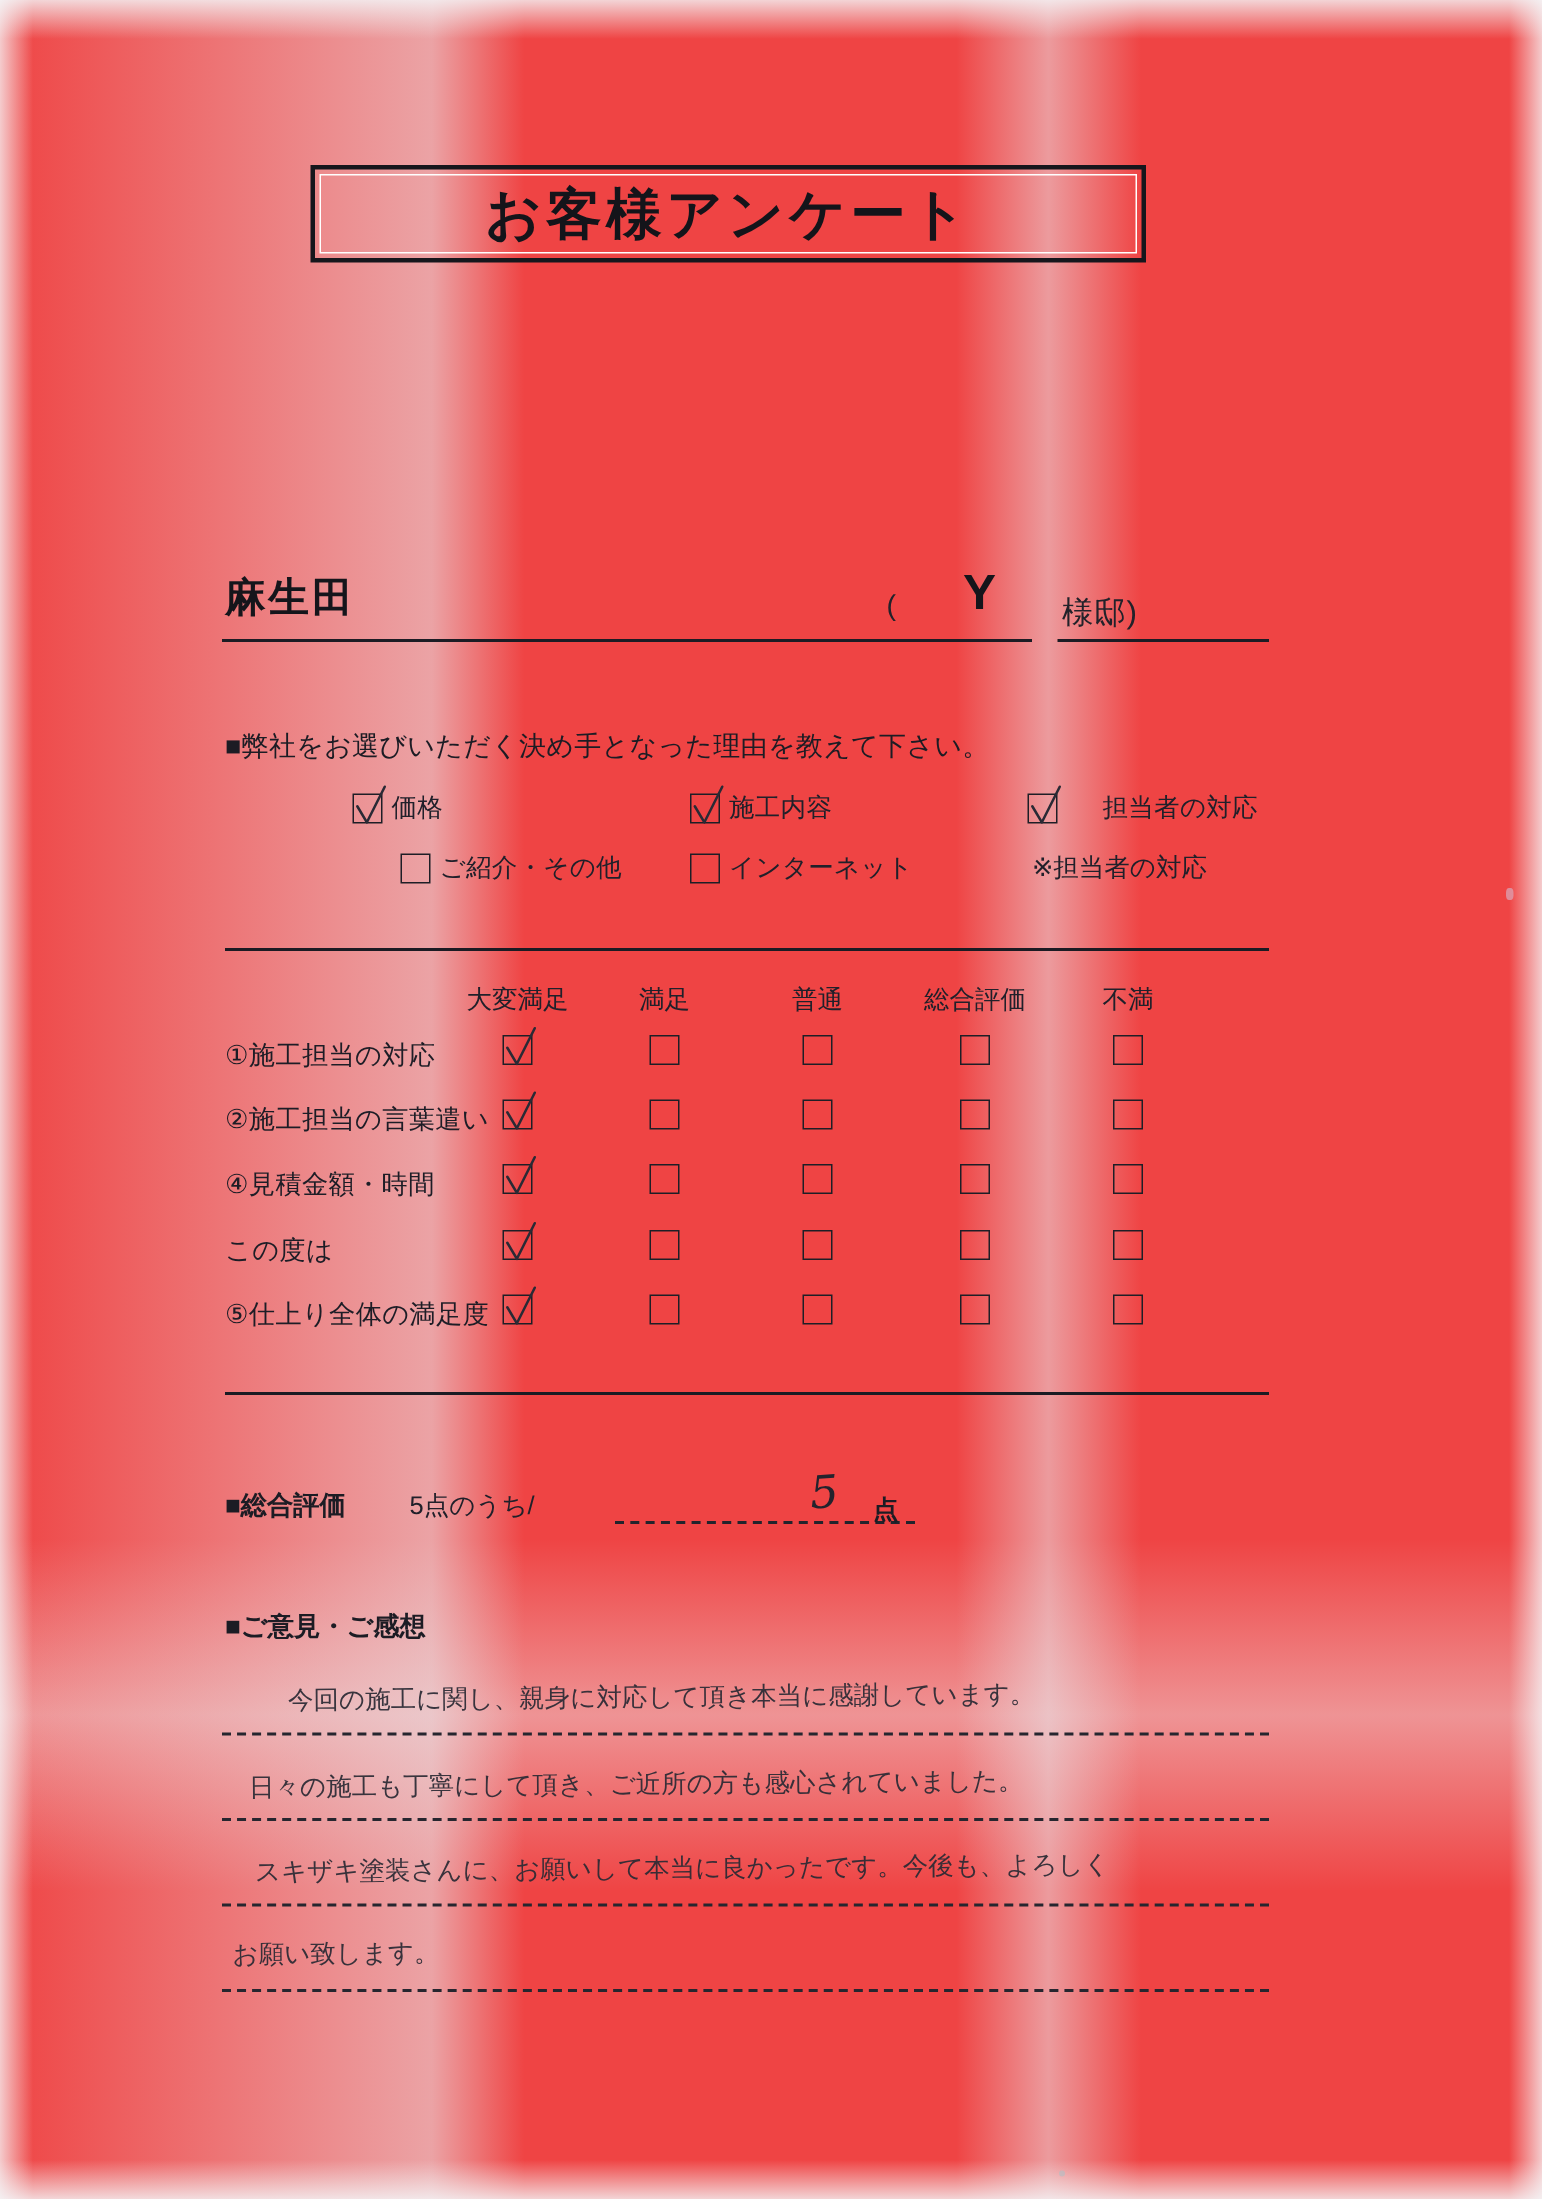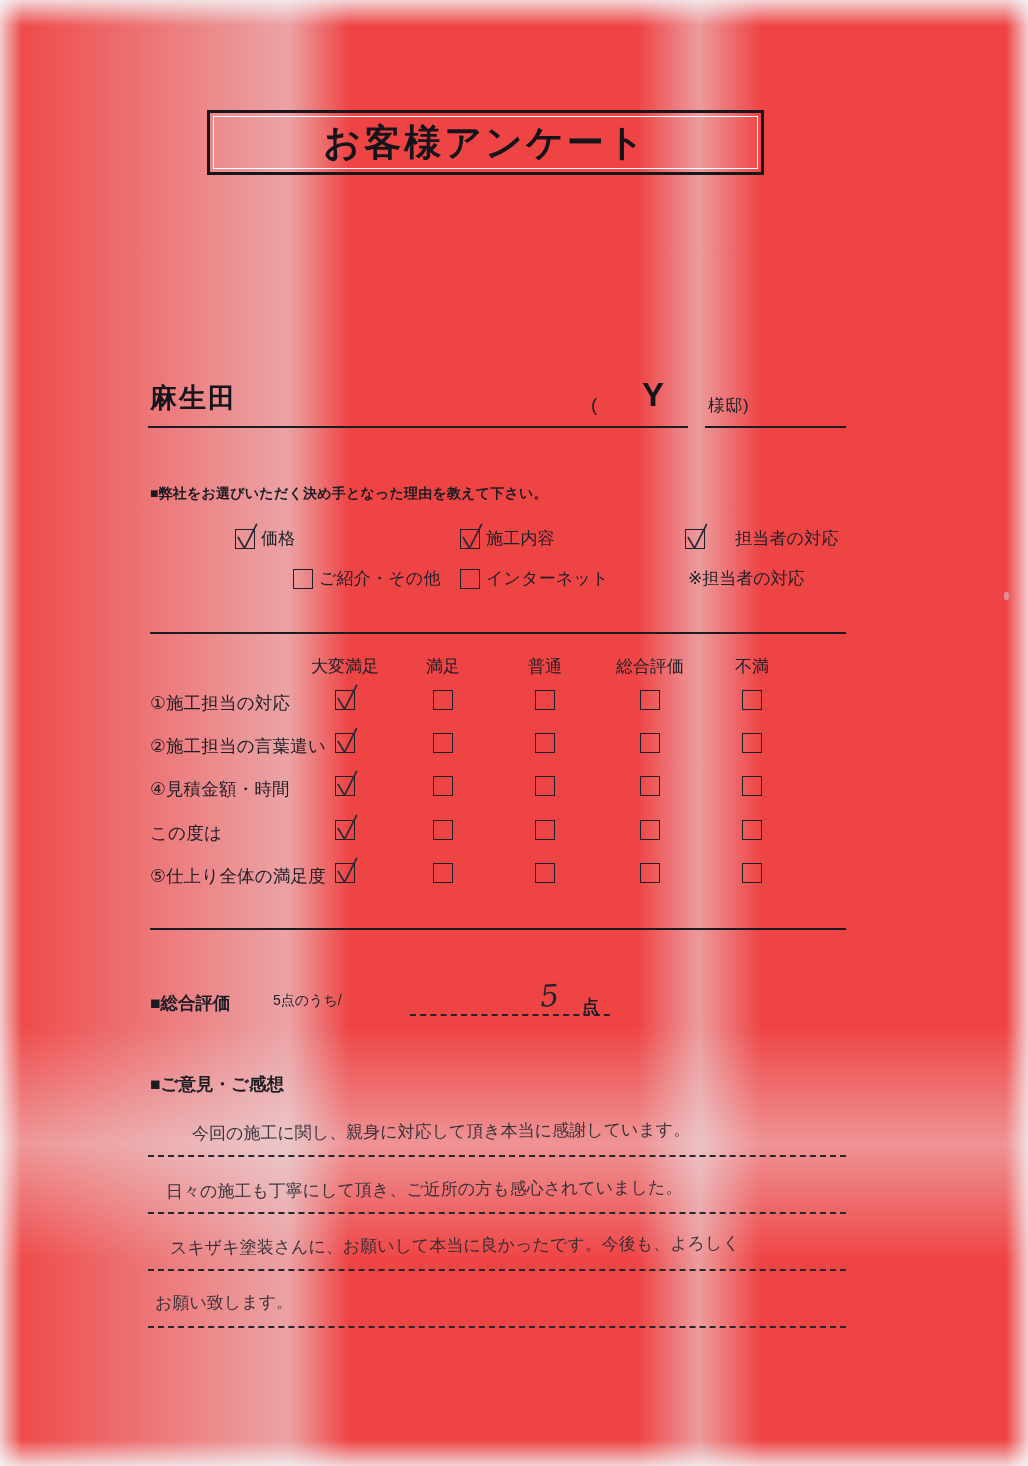--- a/index.html
+++ b/index.html
@@ -80,28 +80,28 @@
   .name-row { position: absolute; left: 148px; top: 378px; width: 700px; height: 56px; }
   .name-value {
     position: absolute; left: 2px; top: 2px;
     font-size: 27px; font-weight: bold; letter-spacing: 2px; color: #15151b;
   }
   .paren-open { position: absolute; left: 443px; top: 16px; font-size: 19px; color: #22222a; }
   .name-initial {
     position: absolute; left: 494px; top: -2px;
     font-size: 33px; font-weight: bold; color: #15151b;
   }
-  .name-suffix { position: absolute; left: 560px; top: 16px; font-size: 17px; color: #22222a; letter-spacing: 0.5px; }
+  .name-suffix { position: absolute; left: 560px; top: 16px; font-size: 21px; color: #22222a; letter-spacing: 0.5px; }
   .name-line-a { position: absolute; left: 0px; top: 48px; width: 540px; height: 2px; background: #1c1c24; }
   .name-line-b { position: absolute; left: 557px; top: 48px; width: 141px; height: 2px; background: #1c1c24; }
 
   
   .q1-title {
     position: absolute; left: 150px; top: 485px;
-    font-size: 14px; font-weight: bold; color: #1c1c24; letter-spacing: 0.2px; white-space: nowrap;
+    font-size: 18px; font-weight: normal; color: #1c1c24; letter-spacing: 0.2px; white-space: nowrap;
   }
   .q1-opt {
     position: absolute;
     display: flex;
     align-items: center;
     font-size: 17px;
     color: #20202a;
     white-space: nowrap;
   }
   .q1-opt .lbl { margin-left: 6px; letter-spacing: 0.2px; }
@@ -172,21 +172,21 @@
     position: absolute;
   }
 
   
   .score-label {
     position: absolute; left: 150px; top: 991px;
     font-size: 17.5px; font-weight: bold; color: #1c1c24; white-space: nowrap;
   }
   .score-sub {
     position: absolute; left: 273px; top: 992px;
-    font-size: 14px; color: #20202a; white-space: nowrap; font-weight: normal;
+    font-size: 17px; color: #20202a; white-space: nowrap; font-weight: normal;
   }
   .score-dash {
     position: absolute; left: 410px; top: 1014px; width: 200px; height: 0;
     border-top: 2px dashed #23232c;
   }
   .score-value {
     position: absolute; left: 540px; top: 978px;
     font-size: 30px; color: #23232d;
     font-family: "DejaVu Serif", serif;
     font-style: italic;
@@ -283,21 +283,21 @@
   <div class="q1-opt spaced" id="q1opt2" style="left:685px; top:527px;">
     <span class="cbox checked">
         <span class="tick">
           <svg width="24" height="28" viewBox="0 0 24 28">
             <path d="M3.2 14.5 L9.6 25.2 L21.5 1.5" stroke="#2a2a35" stroke-width="1.7" fill="none" stroke-linecap="round" stroke-linejoin="round"></path>
           </svg>
         </span>
       </span>
     <span class="lbl">担当者の対応</span>
   </div>
-  <div class="q1-opt" id="q1opt3" style="left:245px; top:567px;padding-left:48px;">
+  <div class="q1-opt" id="q1opt3" style="left:219px; top:567px;padding-left:48px;">
     <span class="cbox"></span>
     <span class="lbl">ご紹介・その他</span>
   </div>
   <div class="q1-opt" id="q1opt4" style="left:460px; top:567px;">
     <span class="cbox"></span>
     <span class="lbl">インターネット</span>
   </div>
   <div class="q1-note">※担当者の対応</div>
 
   <div class="rule top"></div>

